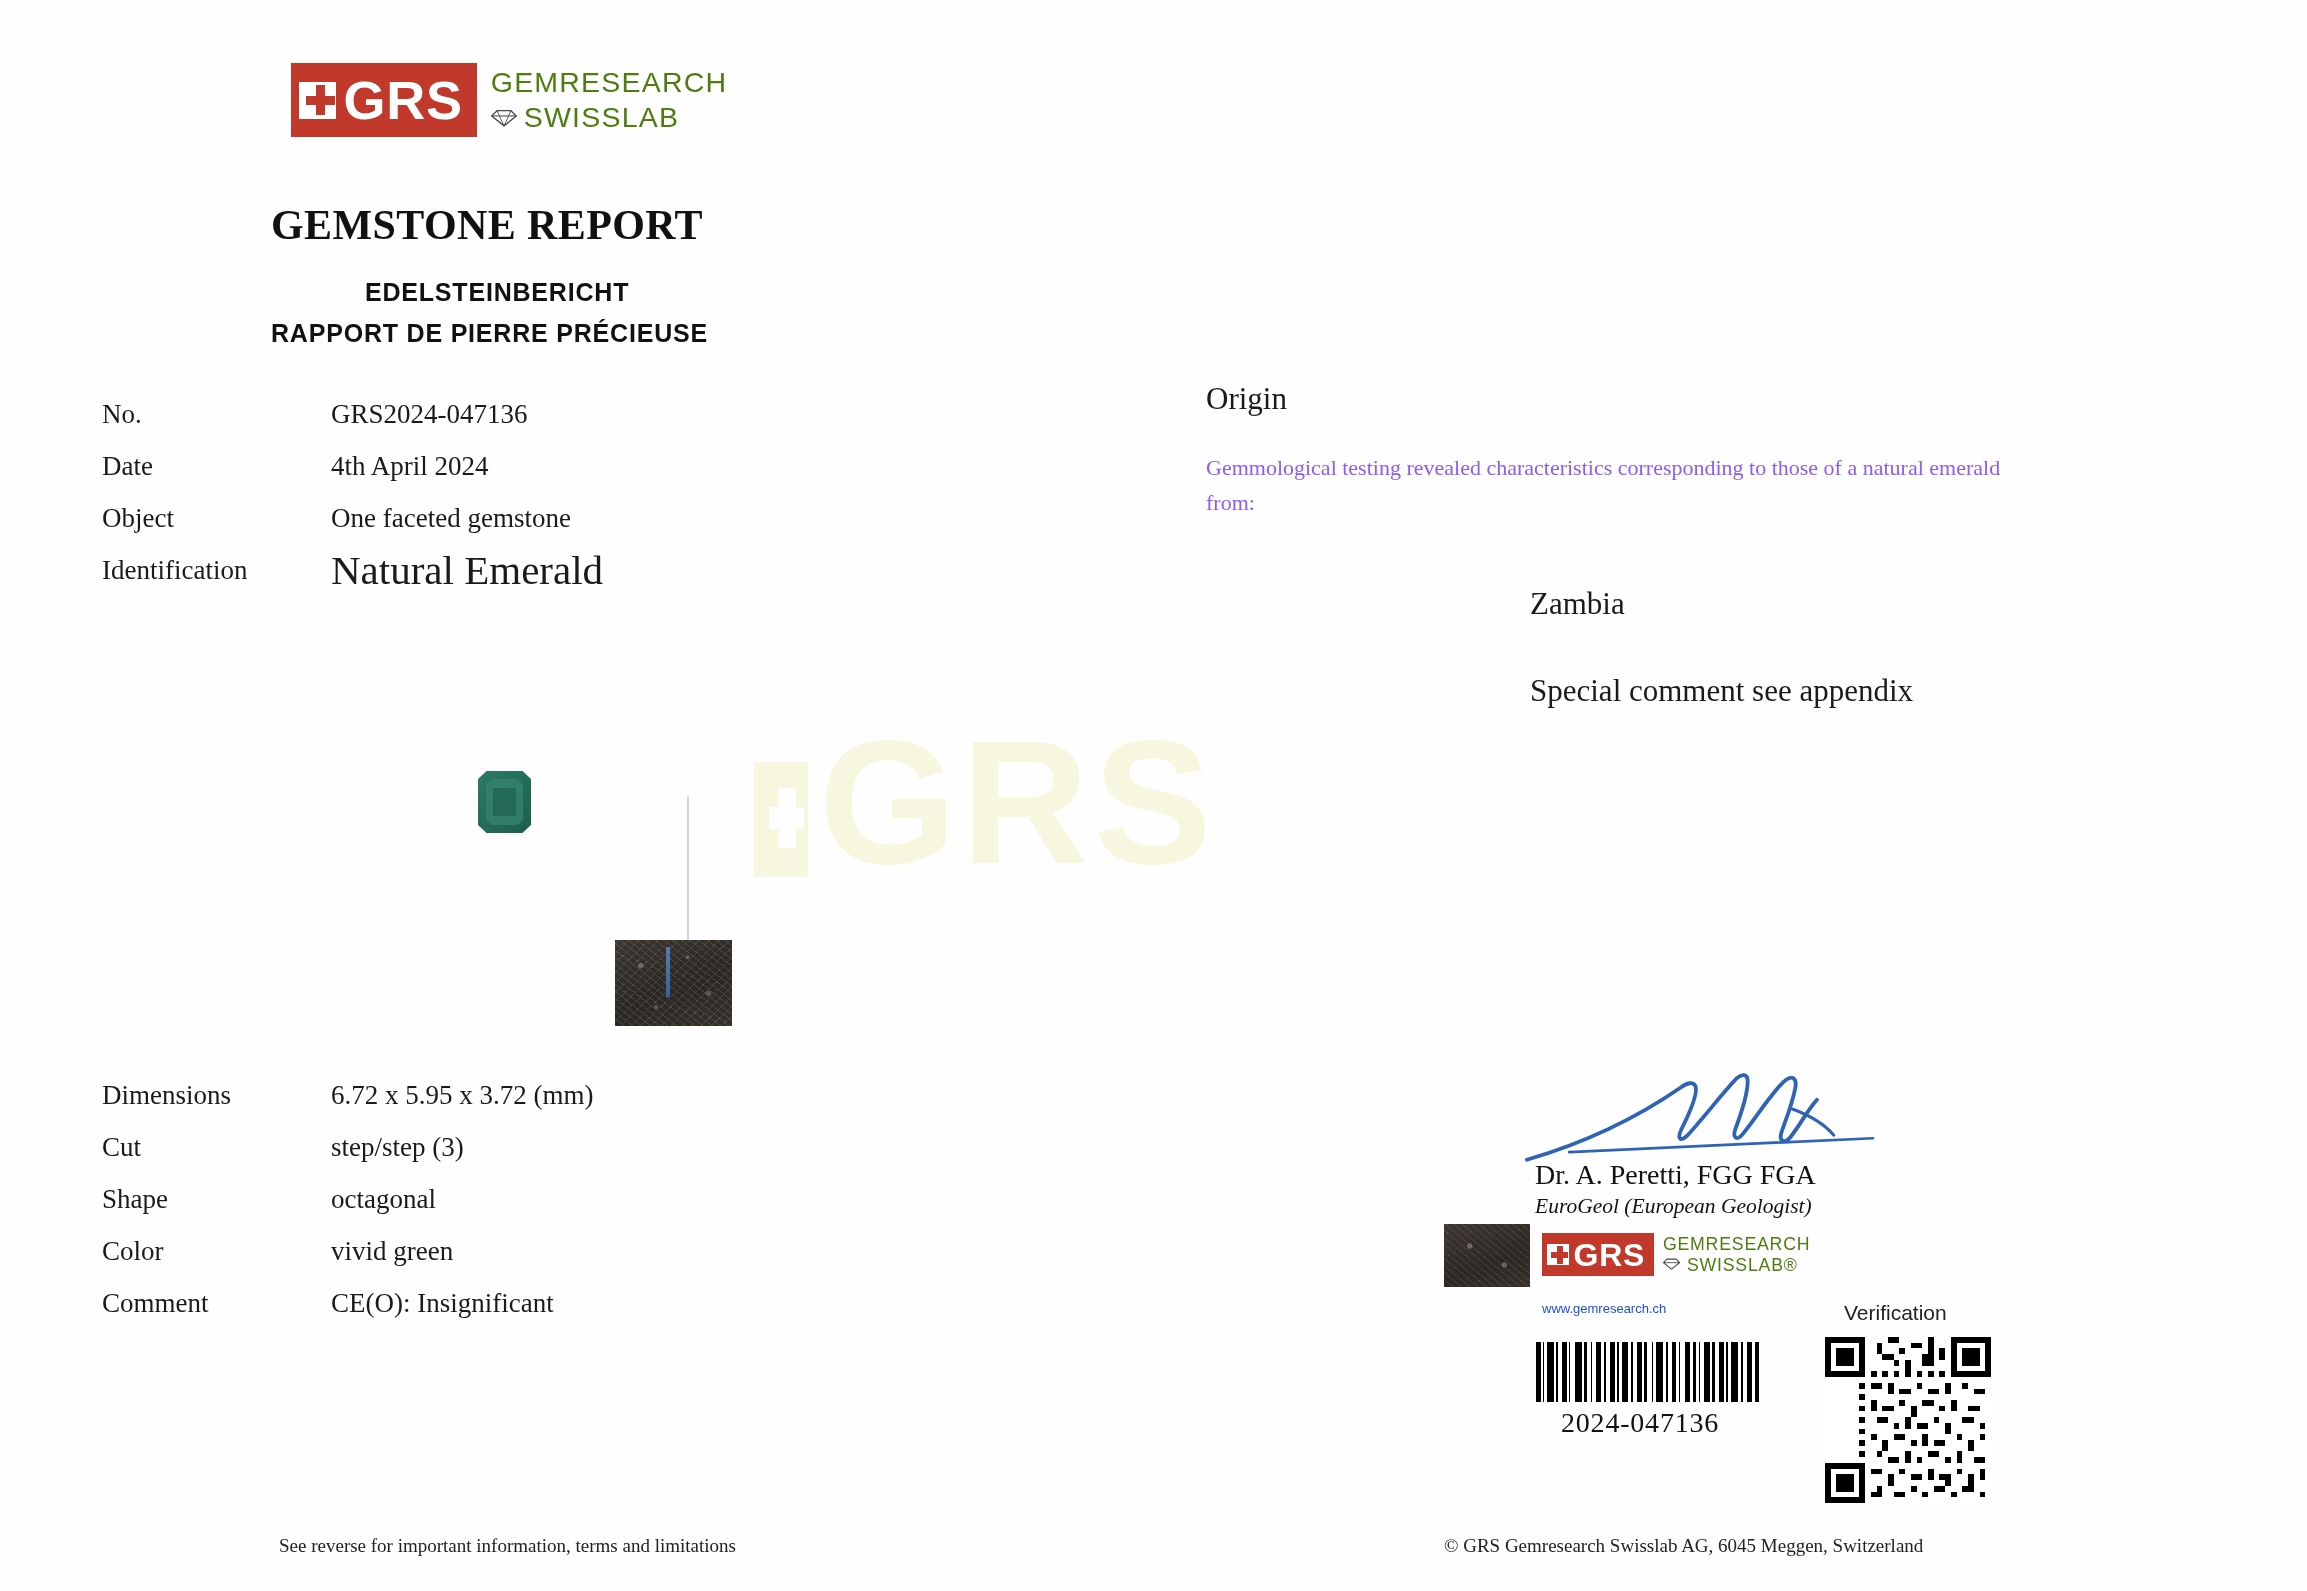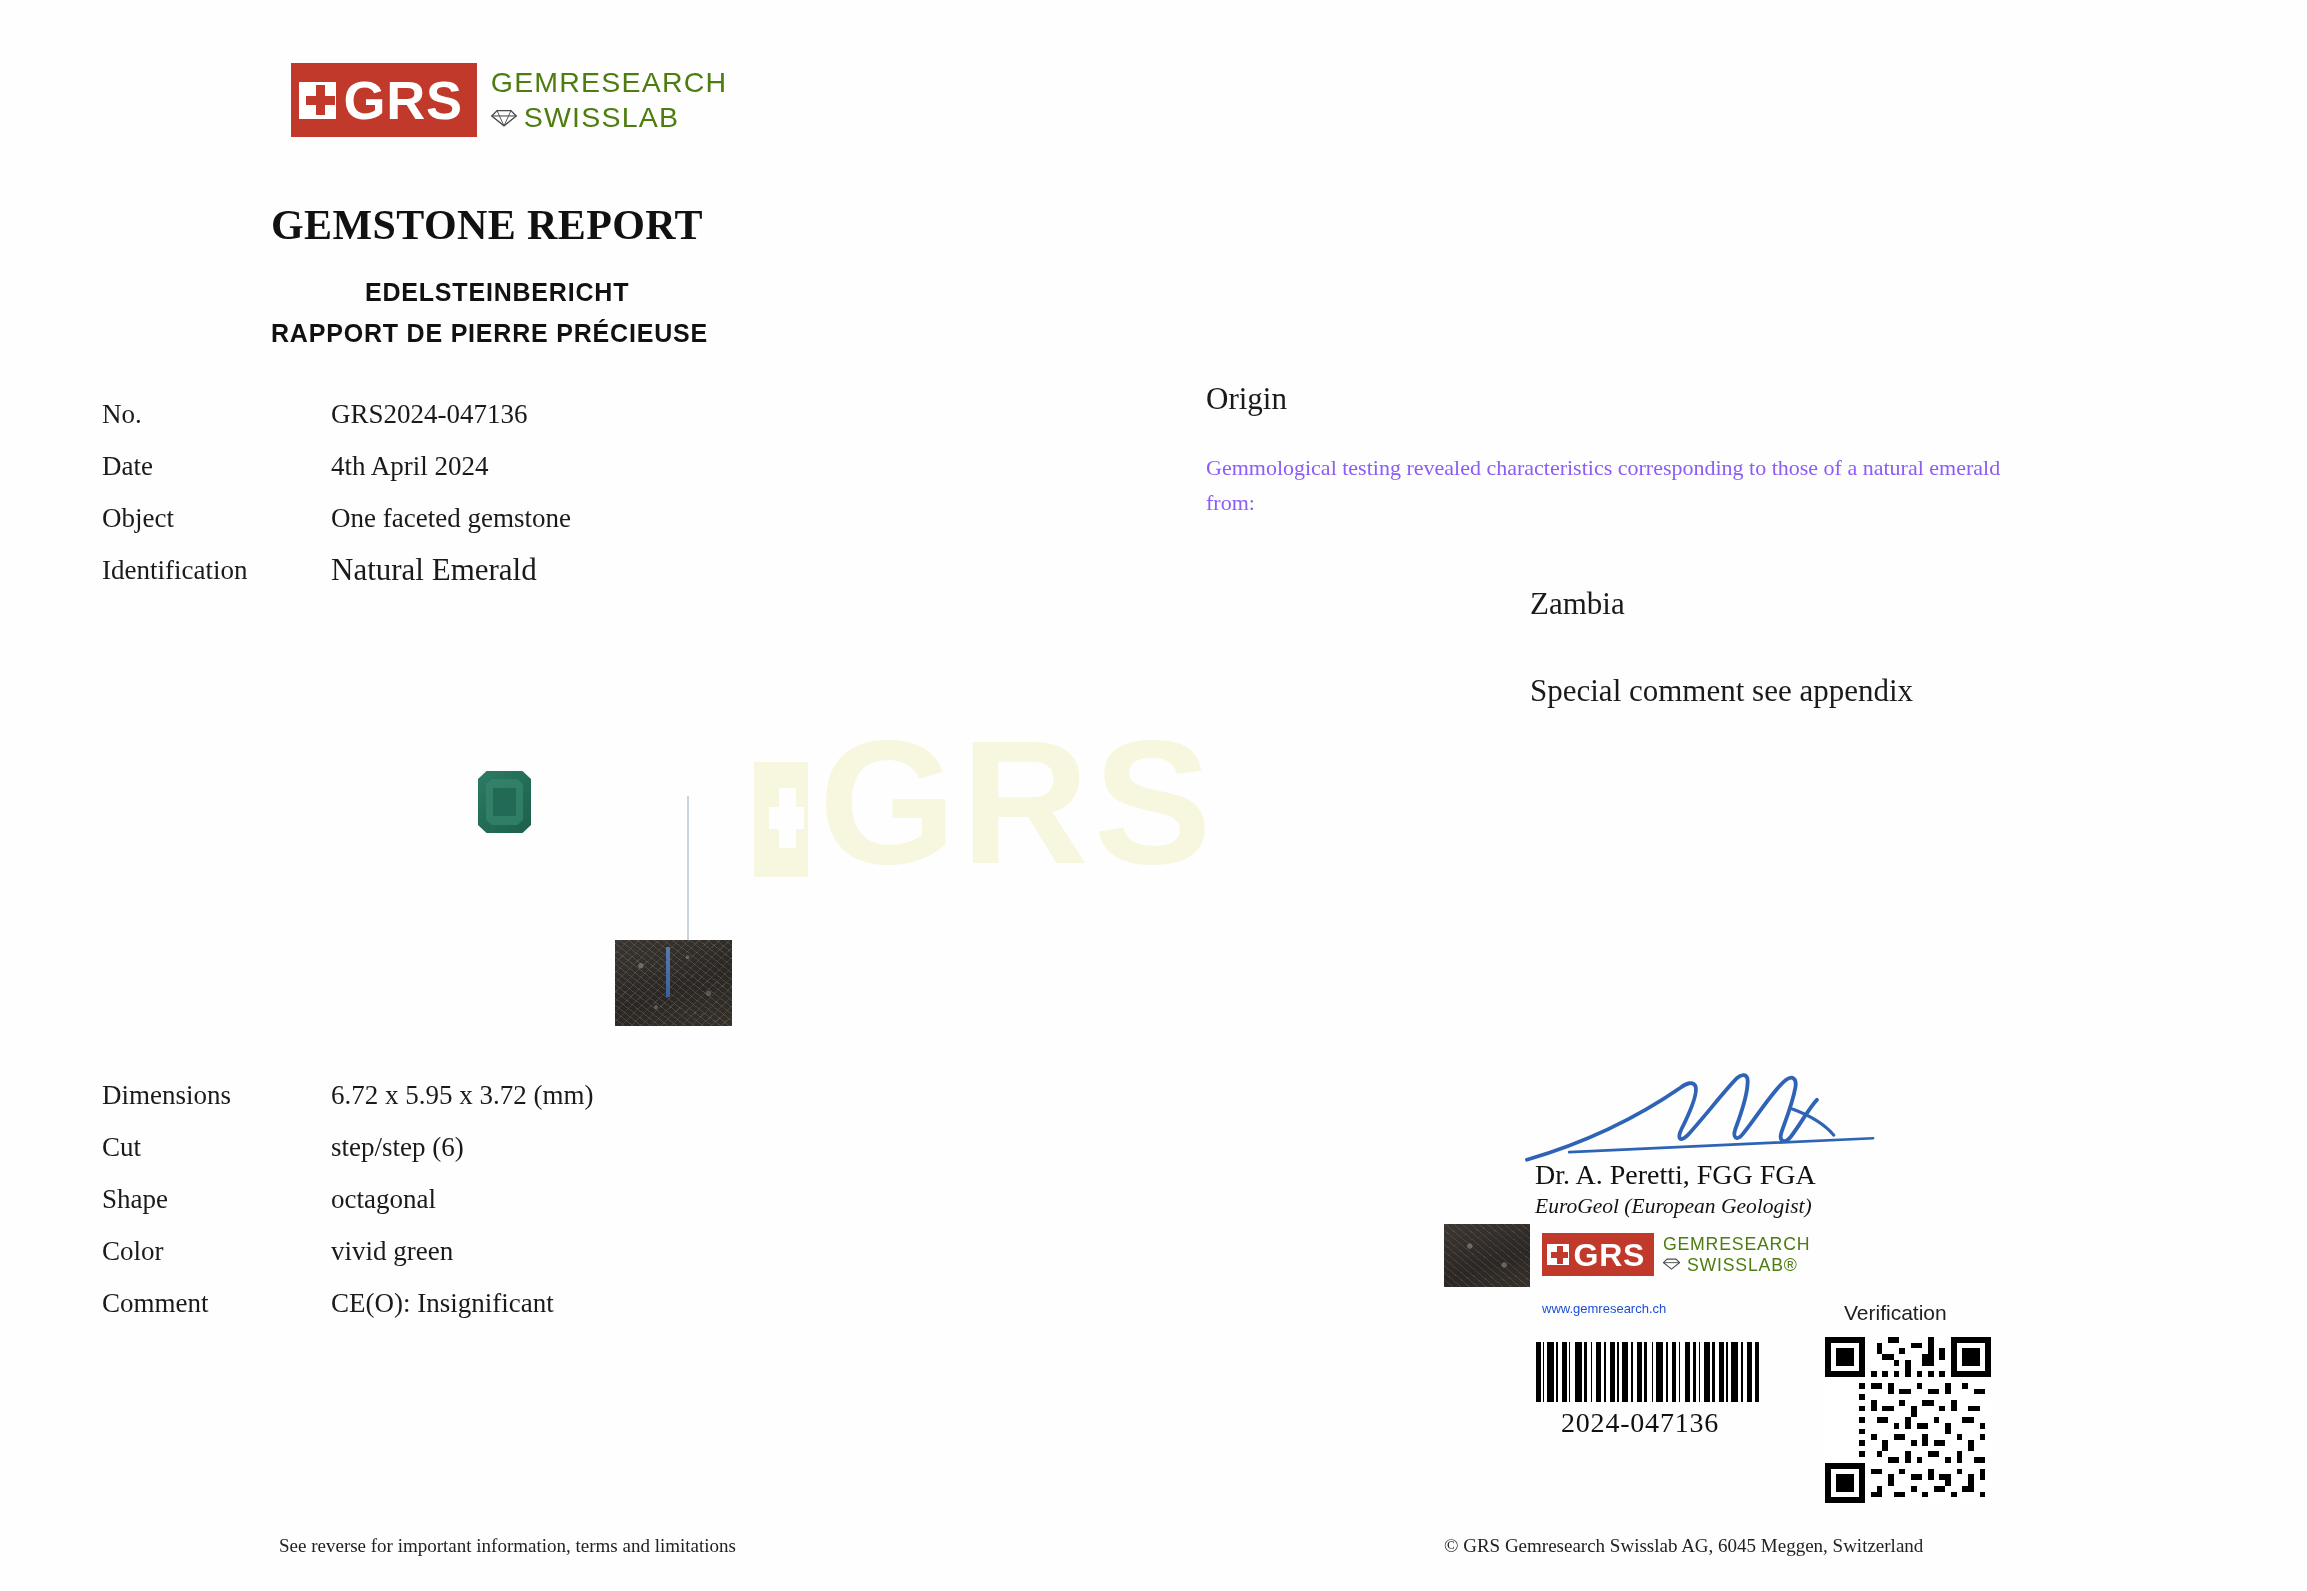--- a/index.html
+++ b/index.html
@@ -172,21 +172,21 @@
     display: flex;
   }
   .info-label {
     width: 229px;
     color: #1a1a1a;
   }
   .info-value {
     color: #1a1a1a;
   }
   .info-value.big {
-    font-size: 31px;
+    font-size: 41px;
     text-align: center;
   }
 
   
   .origin-title {
     position: absolute;
     left: 1206px;
     top: 381px;
     font-size: 31px;
     color: #1a1a1a;
@@ -487,21 +487,21 @@
   <div class="thread"></div>
   <div class="inclusion-photo"></div>
 
   <div class="info-table" style="top:1069px;">
     <div class="info-row">
       <div class="info-label">Dimensions</div>
       <div class="info-value">6.72 x 5.95 x 3.72 (mm)</div>
     </div>
     <div class="info-row">
       <div class="info-label">Cut</div>
-      <div class="info-value">step/step (6)</div>
+      <div class="info-value">step/step (3)</div>
     </div>
     <div class="info-row">
       <div class="info-label">Shape</div>
       <div class="info-value">octagonal</div>
     </div>
     <div class="info-row">
       <div class="info-label">Color</div>
       <div class="info-value">vivid green</div>
     </div>
     <div class="info-row">

